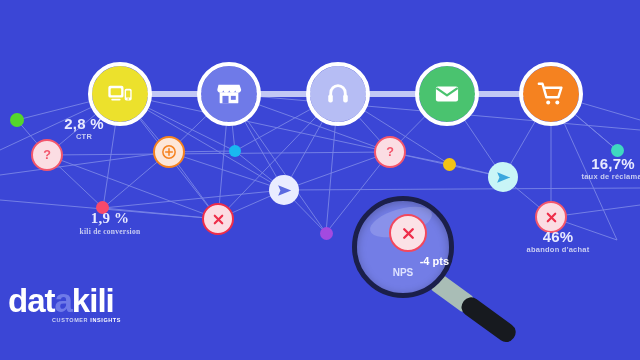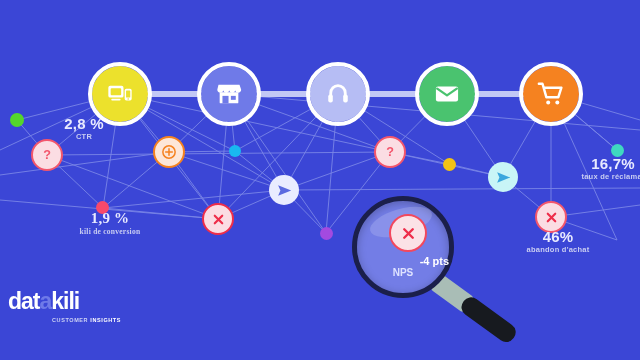--- a/index.html
+++ b/index.html
@@ -45,21 +45,21 @@
                      background:#171a1f;border-radius:9px;}
   #mag .magX{position:absolute;left:32px;top:13px;width:38px;height:38px;
              border-radius:50%;background:#fbe2e6;border:2.5px solid #f2485e;
              box-sizing:border-box;display:flex;align-items:center;justify-content:center;}
   #mag .magtxt{position:absolute;left:0;right:0;top:54px;text-align:center;color:#fff;}
   #mag .magtxt .v{font-size:11px;font-weight:bold;display:block;text-align:right;}
   #mag .magtxt .c{font-size:10px;font-weight:bold;display:block;color:#dfe3ff;margin-top:0px;}
 
   
   #logo{position:absolute;left:8px;top:282px;width:140px;height:56px;}
-  #logo .word{font-size:23px;font-weight:bold;color:#ffffff;letter-spacing:-1px;
+  #logo .word{font-size:33px;font-weight:bold;color:#ffffff;letter-spacing:-1px;
               line-height:38px;}
   #logo .tag{margin-left:44px;margin-top:-3px;font-size:5.5px;letter-spacing:.6px;
              font-weight:bold;color:#cdd2f5;}
   #logo .tag b{color:#ffffff;}
 </style>
 </head>
 <body>
 
 <div id="stage">
 

